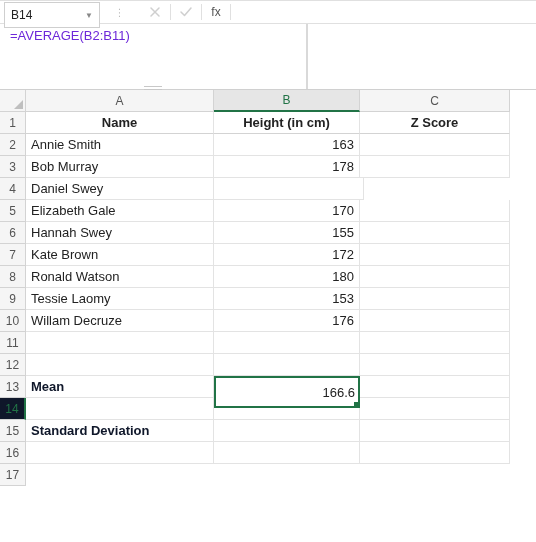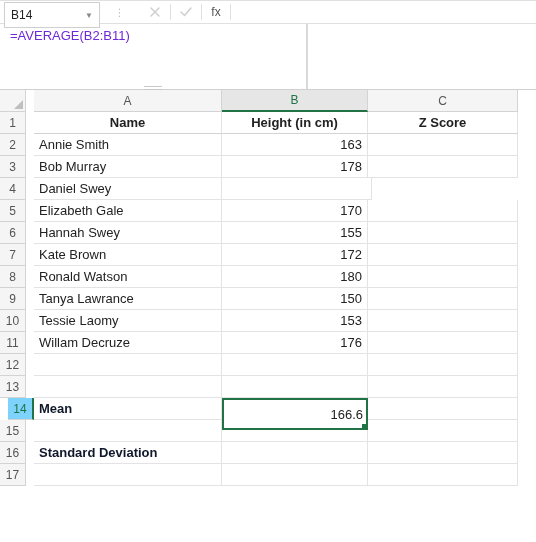--- a/index.html
+++ b/index.html
@@ -88,24 +88,23 @@
   }
   .rowhdr {
     width:26px; height:22px;
     background:#f5f5f5;
     border-right:1px solid #d3d3d3;
     border-bottom:1px solid #d3d3d3;
     display:flex; align-items:center; justify-content:center;
     font-size:12px; color:#555;
   }
   .rowhdr.active {
-    background:#7dd3fc;
+    background:#0f172a;
     color:#217346;
     border-right:2px solid #217346;
-    margin-left:8px;
   }
   .grid-body { flex:1; display:flex; flex-direction:column; }
   .colhdr-row { display:flex; height:22px; }
   .colhdr {
     background:#f5f5f5;
     border-right:1px solid #d3d3d3;
     border-bottom:1px solid #d3d3d3;
     display:flex; align-items:center; justify-content:center;
     font-size:12px; color:#555;
   }
@@ -245,25 +244,20 @@
       <div class="cell colA">Kate Brown</div>
       <div class="cell colB num">172</div>
       <div class="cell colC"></div>
     </div>
     <div class="row">
       <div class="cell colA">Ronald Watson</div>
       <div class="cell colB num">180</div>
       <div class="cell colC"></div>
     </div>
     <div class="row">
-      <div class="cell colA">Tanya Lawrance</div>
-      <div class="cell colB num">150</div>
-      <div class="cell colC"></div>
-    </div>
-    <div class="row">
       <div class="cell colA">Tessie Laomy</div>
       <div class="cell colB num">153</div>
       <div class="cell colC"></div>
     </div>
     <div class="row">
       <div class="cell colA">Willam Decruze</div>
       <div class="cell colB num">176</div>
       <div class="cell colC"></div>
     </div>
 

